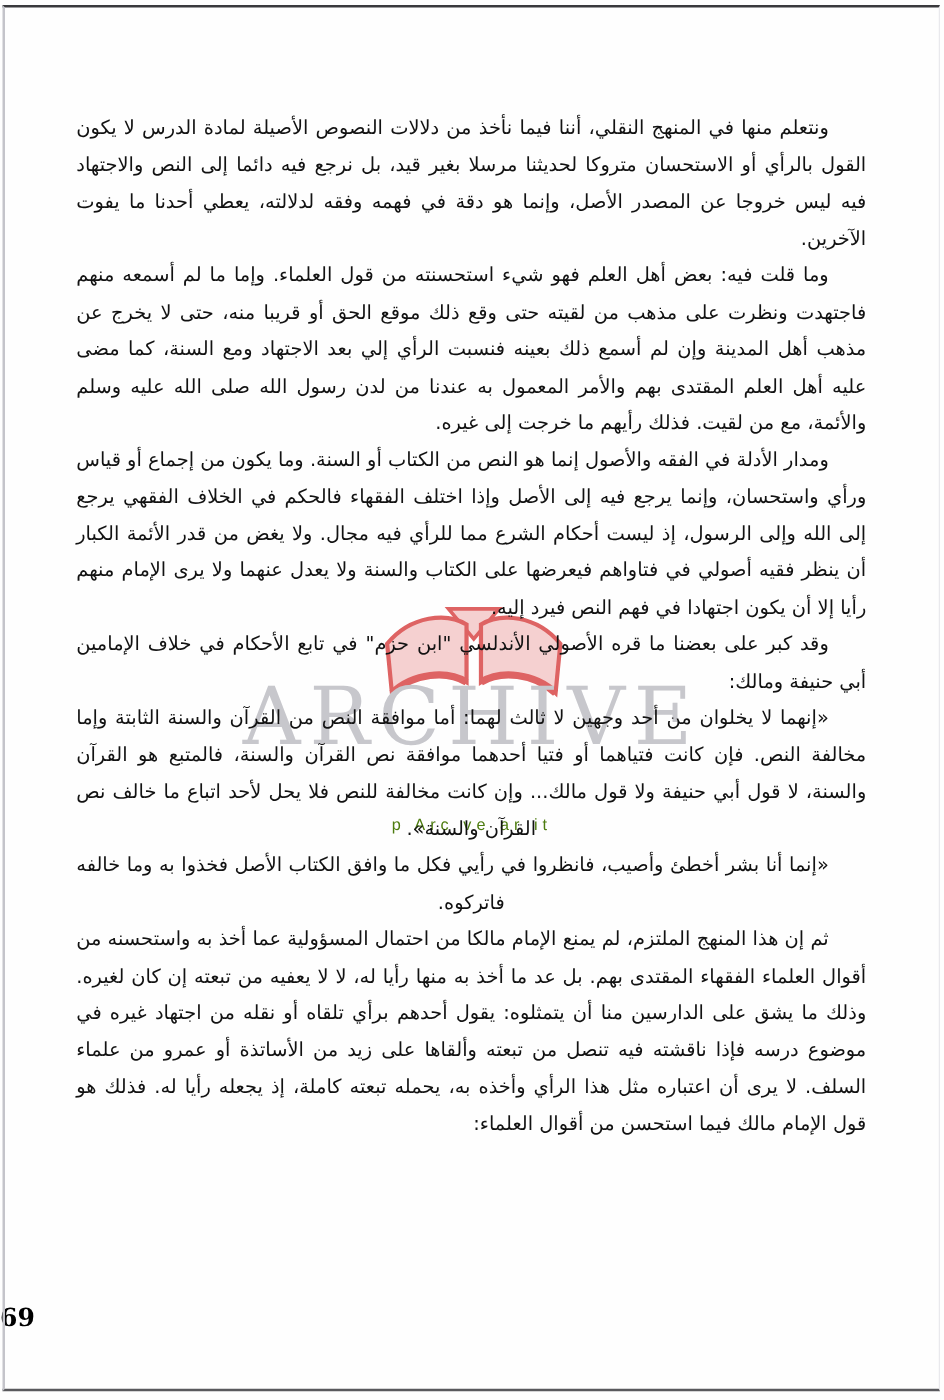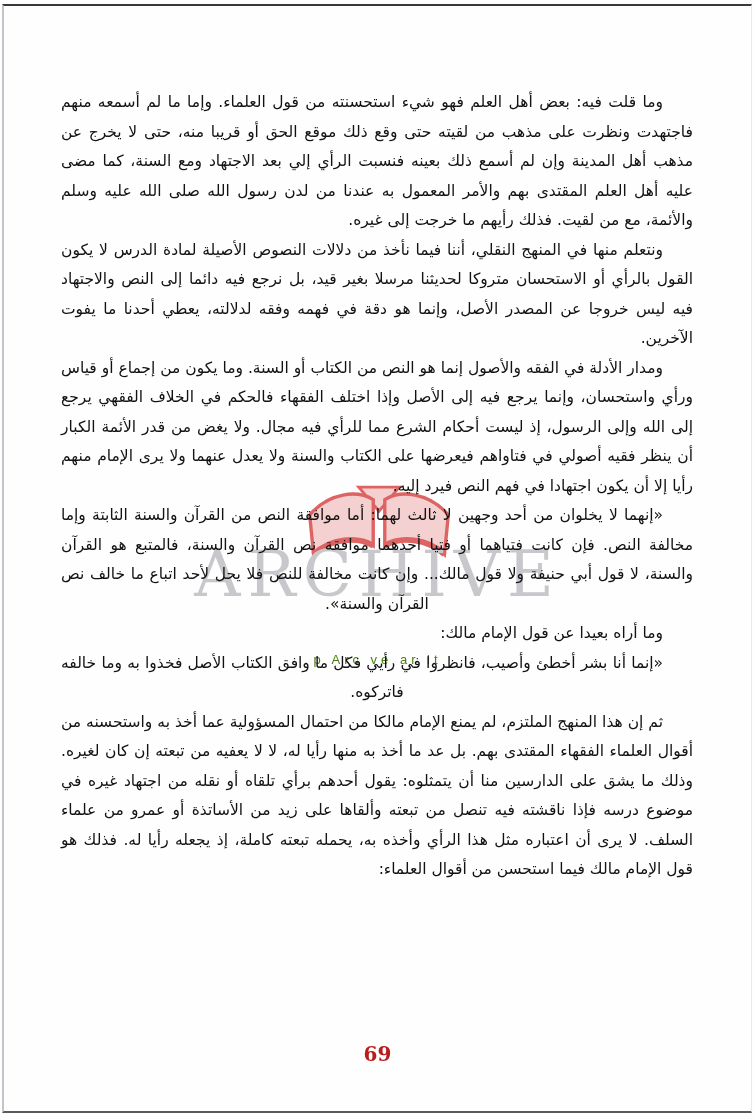--- a/index.html
+++ b/index.html
@@ -77,25 +77,24 @@
     margin: 0;
     text-indent: 30px;
   }
   .content p.quote {
     text-align-last: center;
   }
   .page-number {
     position: absolute;
     left: 0; right: 0;
     top: 1042px;
-    text-align: center;
     font-family: "DejaVu Serif", serif;
     font-size: 20px;
     font-weight: bold;
-    color: #b91c1c;
+    color: #000000;
     z-index: 1;
   }
 </style>
 </head>
 <body>
 
 <div class="page">
 
   <div class="frame"></div>
 
@@ -105,24 +104,24 @@
       <path d="M8,34 C28,10 58,8 74,18 L74,66 C58,56 30,58 12,75 Z" stroke-width="3.5" fill="#f4c9c9" stroke="#d94848"></path>
       <path d="M152,34 C132,10 102,8 86,18 L86,66 C102,56 130,58 148,75 Z" stroke-width="3.5" fill="#f4c9c9" stroke="#d94848"></path>
       <path d="M12,75 C30,58 58,56 74,66" fill="none" stroke-width="6" stroke="#d94848"></path>
       <path d="M148,75 C130,58 102,56 86,66" fill="none" stroke-width="6" stroke="#d94848"></path>
     </svg>
     <div class="wm-title">ARCHIVE</div>
     <div class="wm-sub">p Arc ve ar it</div>
   </div>
 
   <div class="content" dir="rtl">
+    <p>ونتعلم منها في المنهج النقلي، أننا فيما نأخذ من دلالات النصوص الأصيلة لمادة الدرس لا يكون القول بالرأي أو الاستحسان متروكا لحديثنا مرسلا بغير قيد، بل نرجع فيه دائما إلى النص والاجتهاد فيه ليس خروجا عن المصدر الأصل، وإنما هو دقة في فهمه وفقه لدلالته، يعطي أحدنا ما يفوت الآخرين.</p>
     <p>وما قلت فيه: بعض أهل العلم فهو شيء استحسنته من قول العلماء. وإما ما لم أسمعه منهم فاجتهدت ونظرت على مذهب من لقيته حتى وقع ذلك موقع الحق أو قريبا منه، حتى لا يخرج عن مذهب أهل المدينة وإن لم أسمع ذلك بعينه فنسبت الرأي إلي بعد الاجتهاد ومع السنة، كما مضى عليه أهل العلم المقتدى بهم والأمر المعمول به عندنا من لدن رسول الله صلى الله عليه وسلم والأئمة، مع من لقيت. فذلك رأيهم ما خرجت إلى غيره.</p>
-    <p>ونتعلم منها في المنهج النقلي، أننا فيما نأخذ من دلالات النصوص الأصيلة لمادة الدرس لا يكون القول بالرأي أو الاستحسان متروكا لحديثنا مرسلا بغير قيد، بل نرجع فيه دائما إلى النص والاجتهاد فيه ليس خروجا عن المصدر الأصل، وإنما هو دقة في فهمه وفقه لدلالته، يعطي أحدنا ما يفوت الآخرين.</p>
     <p>ومدار الأدلة في الفقه والأصول إنما هو النص من الكتاب أو السنة. وما يكون من إجماع أو قياس ورأي واستحسان، وإنما يرجع فيه إلى الأصل وإذا اختلف الفقهاء فالحكم في الخلاف الفقهي يرجع إلى الله وإلى الرسول، إذ ليست أحكام الشرع مما للرأي فيه مجال. ولا يغض من قدر الأئمة الكبار أن ينظر فقيه أصولي في فتاواهم فيعرضها على الكتاب والسنة ولا يعدل عنهما ولا يرى الإمام منهم رأيا إلا أن يكون اجتهادا في فهم النص فيرد إليه.</p>
+    <p>وقد كبر على بعضنا ما قره الأصولي الأندلسي "ابن حزم" في تابع الأحكام في خلاف الإمامين أبي حنيفة ومالك:</p>
     <p class="quote">«إنهما لا يخلوان من أحد وجهين لا ثالث لهما: أما موافقة النص من القرآن والسنة الثابتة وإما مخالفة النص. فإن كانت فتياهما أو فتيا أحدهما موافقة نص القرآن والسنة، فالمتبع هو القرآن والسنة، لا قول أبي حنيفة ولا قول مالك... وإن كانت مخالفة للنص فلا يحل لأحد اتباع ما خالف نص القرآن والسنة».</p>
-    <p>وما أراه بعيدا عن قول الإمام مالك:</p>
     <p class="quote">«إنما أنا بشر أخطئ وأصيب، فانظروا في رأيي فكل ما وافق الكتاب الأصل فخذوا به وما خالفه فاتركوه.</p>
     <p>ثم إن هذا المنهج الملتزم، لم يمنع الإمام مالكا من احتمال المسؤولية عما أخذ به واستحسنه من أقوال العلماء الفقهاء المقتدى بهم. بل عد ما أخذ به منها رأيا له، لا لا يعفيه من تبعته إن كان لغيره. وذلك ما يشق على الدارسين منا أن يتمثلوه: يقول أحدهم برأي تلقاه أو نقله من اجتهاد غيره في موضوع درسه فإذا ناقشته فيه تنصل من تبعته وألقاها على زيد من الأساتذة أو عمرو من علماء السلف. لا يرى أن اعتباره مثل هذا الرأي وأخذه به، يحمله تبعته كاملة، إذ يجعله رأيا له. فذلك هو قول الإمام مالك فيما استحسن من أقوال العلماء:</p>
   </div>
 
   <div class="page-number">69</div>
 
 </div>
 
 </body></html>

